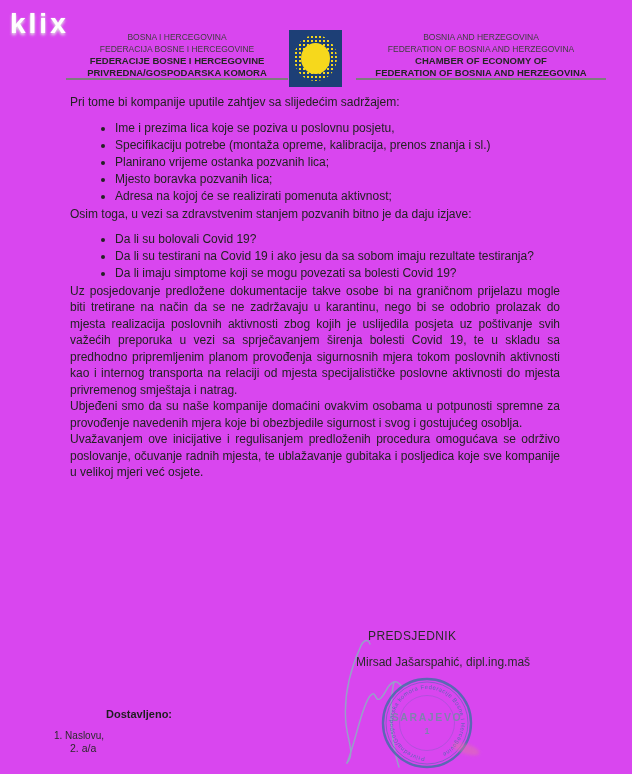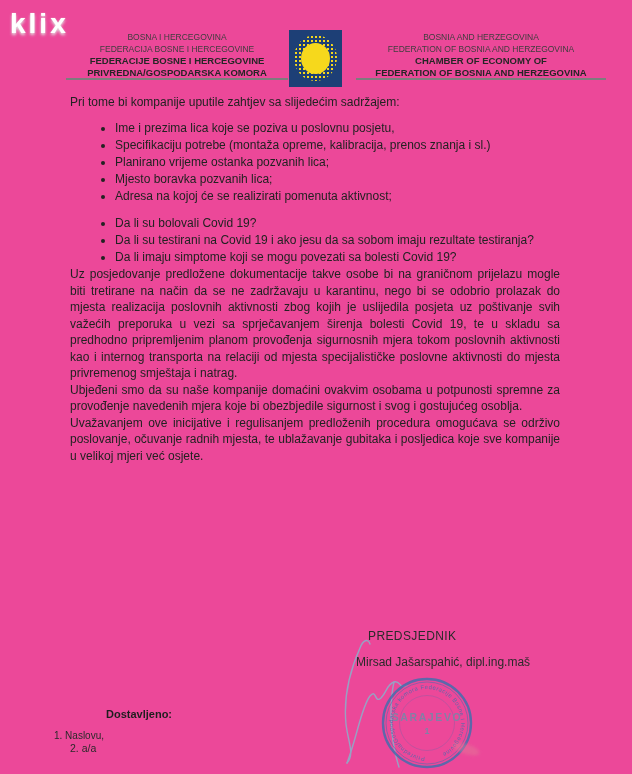--- a/index.html
+++ b/index.html
@@ -1,18 +1,18 @@
 <!DOCTYPE html>
 <html><head>
 <meta charset="utf-8">
 <style>
   html,body{margin:0;padding:0;}
   body{background:#ffffff;font-family:"Liberation Sans",sans-serif;}
   .page{
-    position:relative;width:632px;height:774px;background:#ec4899;overflow:hidden;
+    position:relative;width:632px;height:774px;background:#d946ef;overflow:hidden;
     color:#1e1e1e;
   }
   
   .watermark{
     position:absolute;left:10px;top:8px;
     font-size:28px;font-weight:bold;letter-spacing:3px;
     color:#ffffff;text-shadow:0 0 1px #dcdcdc,0 2px 3px #e3e3e3;
     font-family:"Liberation Sans",sans-serif;
   }
   
@@ -97,20 +97,21 @@
 
     <ul>
 
     <li>Ime i prezima lica koje se poziva u poslovnu posjetu,</li>
         <li>Specifikaciju potrebe (montaža opreme, kalibracija, prenos znanja i sl.)</li>
         <li>Planirano vrijeme ostanka pozvanih lica;</li>
         <li>Mjesto boravka pozvanih lica;</li>
         <li>Adresa na kojoj će se realizirati pomenuta aktivnost;</li>
       </ul>
 
+    <p class="mt-sect">Osim toga, u vezi sa zdravstvenim stanjem pozvanih bitno je da daju izjave:</p>
 
     <ul>
 
     <li>Da li su bolovali Covid 19?</li>
         <li>Da li su testirani na Covid 19 i ako jesu da sa sobom imaju rezultate testiranja?</li>
         <li>Da li imaju simptome koji se mogu povezati sa bolesti Covid 19?</li>
       </ul>
 
     <p class="mt-para just">Uz posjedovanje predložene dokumentacije takve osobe bi na graničnom prijelazu mogle biti tretirane na način da se ne zadržavaju u karantinu, nego bi se odobrio prolazak do mjesta realizacija poslovnih aktivnosti zbog kojih je uslijedila posjeta uz poštivanje svih važećih preporuka u vezi sa sprječavanjem širenja bolesti Covid 19, te u skladu sa predhodno pripremljenim planom provođenja sigurnosnih mjera tokom poslovnih aktivnosti kao i internog transporta na relaciji od mjesta specijalističke poslovne aktivnosti do mjesta privremenog smještaja i natrag.</p>
     <p class="mt-p4 just">Ubjeđeni smo da su naše kompanije domaćini ovakvim osobama u potpunosti spremne za provođenje navedenih mjera koje bi obezbjedile sigurnost i svog i gostujućeg osoblja.</p>

